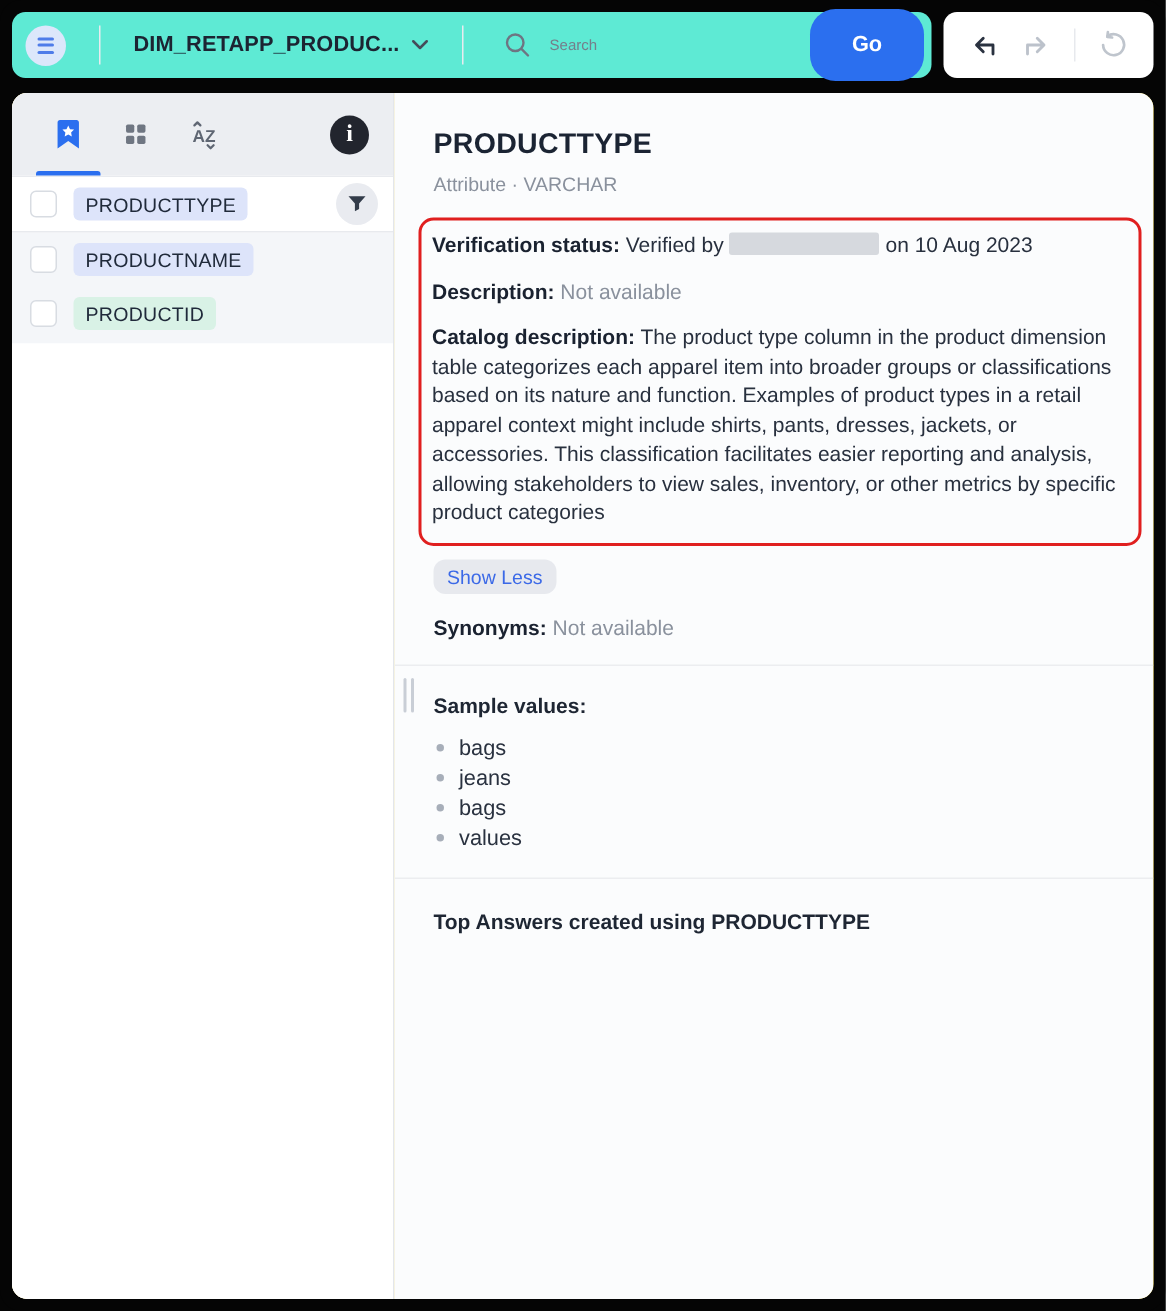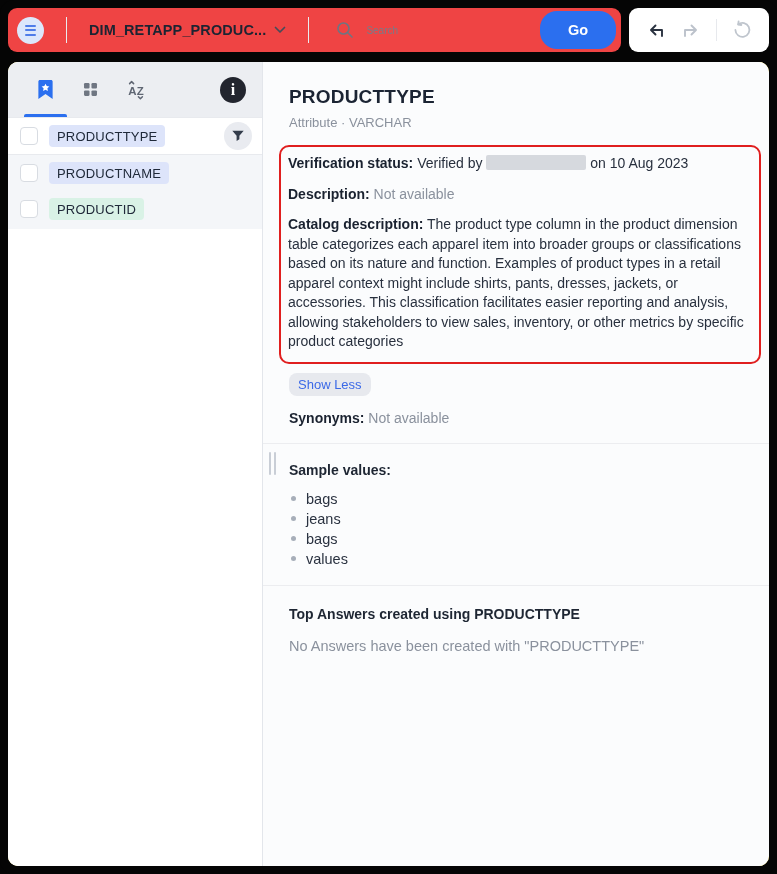--- a/index.html
+++ b/index.html
@@ -4,33 +4,33 @@
 <style>
   html,body { margin:0; padding:0; background:#050505; }
   * { box-sizing:border-box; }
   body { font-family:"Liberation Sans","DejaVu Sans",sans-serif; -webkit-font-smoothing:antialiased; }
 
   .window { width:777px; height:874px; background:#050505; padding:8px; border-radius:14px;
             display:flex; flex-direction:column; gap:10px; overflow:hidden; }
 
   
   .topbar { display:flex; gap:8px; height:44px; flex:0 0 44px; }
-  .tb-left { flex:1; background:#ef4444; border-radius:9px; display:flex; align-items:center;
+  .tb-left { flex:1; background:#5eead4; border-radius:9px; display:flex; align-items:center;
              padding:0 5px 0 9px; min-width:0;gap:12px; }
   .menu-circle { width:27px; height:27px; border-radius:50%; background:#DCE7FB; flex:0 0 27px;
                  display:flex; flex-direction:column; justify-content:center; align-items:center; gap:2.5px; cursor:pointer; }
   .menu-circle i { display:block; width:11px; height:2px; border-radius:1px; background:#4E7CE9; }
   .tb-div { width:1px; height:26px; background:#E9EBEF; margin:0 10px; flex:0 0 1px; }
   .source-picker { display:flex; align-items:center; gap:8px; cursor:pointer; }
   .source-name { font-size:14.5px; font-weight:700; color:#1C2432; white-space:nowrap; letter-spacing:.1px; }
   .search-wrap { flex:1; display:flex; align-items:center; gap:10px; padding-left:5px; min-width:0; }
   input.search { border:none; outline:none; flex:1; font-size:10px; color:#1C2432; background:transparent;
                  font-family:"Liberation Sans","DejaVu Sans",sans-serif; min-width:0; }
   input.search::placeholder { color:#757D8A; opacity:1; }
-  .go-btn { width:76px; height:38px; border-radius:17px; background:#2B6FEF; color:#fff; font-size:14.5px;
+  .go-btn { width:76px; height:48px; border-radius:17px; background:#2B6FEF; color:#fff; font-size:14.5px;
             font-weight:700; border:none; display:flex; align-items:center; justify-content:center;
             cursor:pointer; flex:0 0 76px; font-family:"Liberation Sans",sans-serif; }
   .tb-right { flex:0 0 140px; background:#fff; border-radius:9px; display:flex; align-items:center;
               justify-content:center; gap:15px; }
   .tb-right .vdiv { width:1px; height:22px; background:#E7E9ED; }
   .icon-btn { display:flex; align-items:center; justify-content:center; cursor:pointer; background:none; border:none; padding:0; }
 
   
   .content { flex:1; display:flex; border-radius:10px; overflow:hidden; background:#fde047; min-height:0; }
 
@@ -229,19 +229,18 @@
           <li>jeans</li>
           <li>bags</li>
           <li>values</li>
         </ul>
       </div>
 
       <div class="divider"></div>
 
       <div class="sec3">
         <p class="ta-heading">Top Answers created using PRODUCTTYPE</p>
-        <p class="ta-empty">No Answers have been created with "PRODUCTTYPE"</p>
       </div>
 
       <div class="main-fill"></div>
     </div>
   </div>
 </div>
 
 </body></html>

